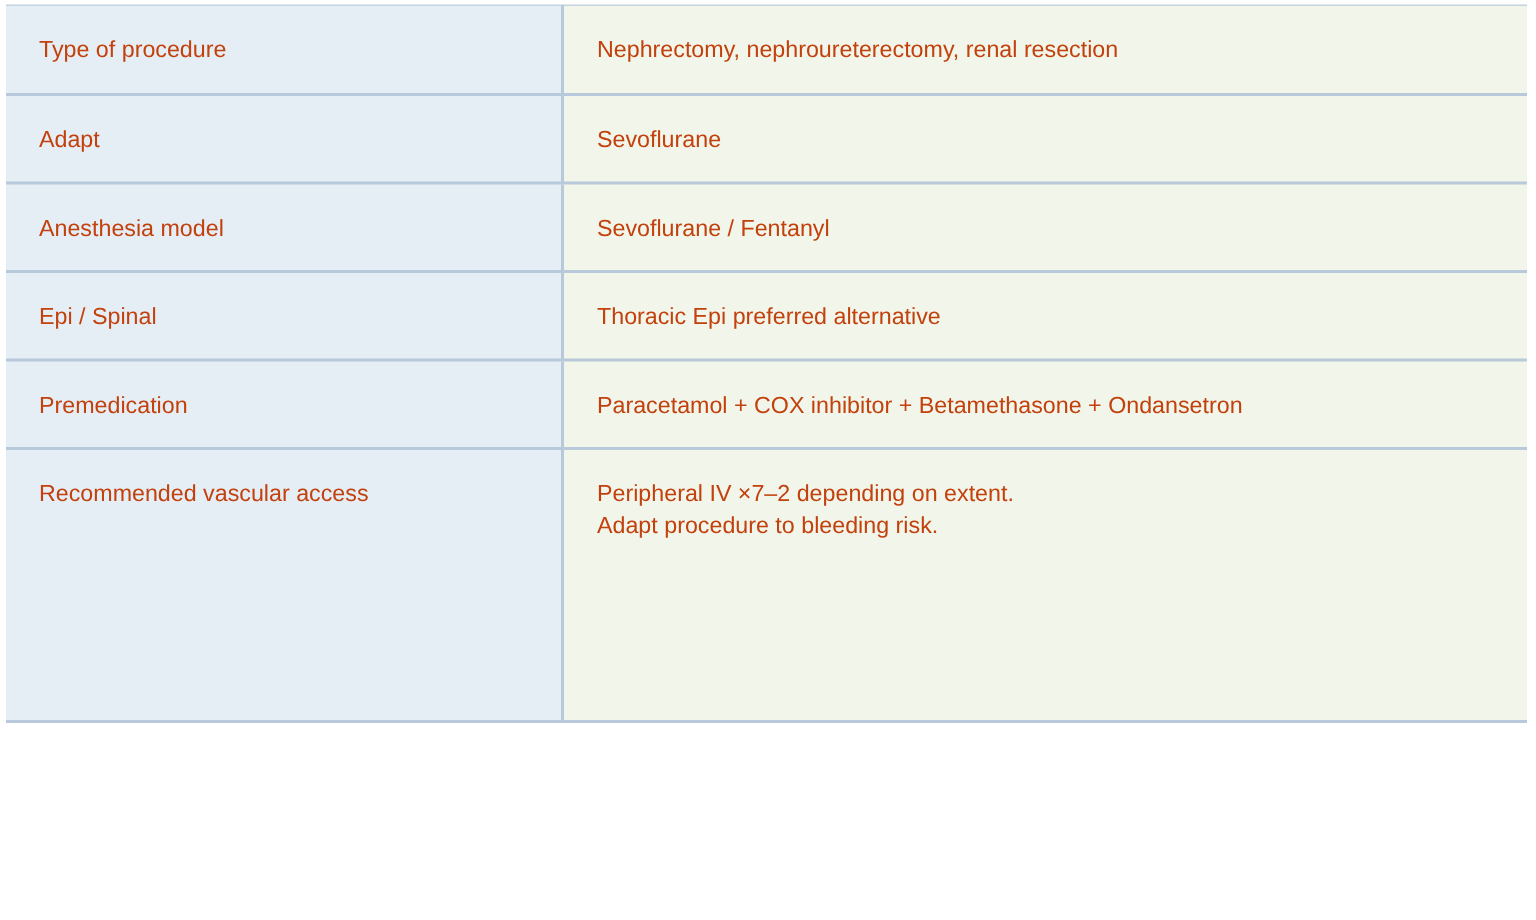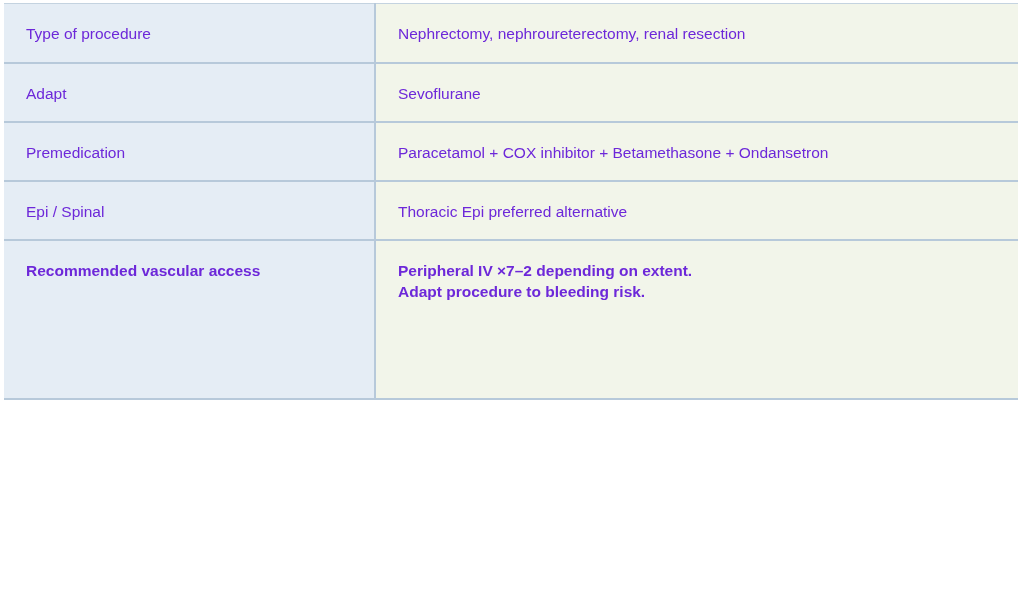--- a/index.html
+++ b/index.html
@@ -43,38 +43,38 @@
   }
   table.info-table tr:last-child {
     border-bottom: 2px solid #b7c9da;
   }
 
   td.cell {
     vertical-align: top;
     padding: 19px 18px 10px 22px;
     font-size: 15.5px;
     line-height: 21px;
-    color: #6d28d9;
+    color: #c2410c;
     box-sizing: border-box;
     word-wrap: break-word;
   }
 
   td.cell-label {
     background: #e5edf5;
     border-right: 2px solid #b7c9da;
   }
 
   td.cell-value {
     background: #f2f5ea;
   }
 
   
   tr.row-h-normal td.cell { height: 59px; }
   tr.row-h-tall    td.cell { height: 155px; }
-  tr.row-h-tall2   td.cell { height: 159px; font-weight: bold; }
+  tr.row-h-tall2   td.cell { height: 182px; }
 
   .line { display: block; }
 </style>
 </head>
 <body>
 
 <div id="table-wrap">
   <table class="info-table">
     <colgroup>
       <col class="col-label">
@@ -87,29 +87,35 @@
             <span class="line">Nephrectomy, nephroureterectomy, renal resection</span>
           </td>
         </tr>
         <tr class="row-h-normal">
           <td class="cell cell-label"><span>Adapt</span></td>
           <td class="cell cell-value">
             <span class="line">Sevoflurane</span>
           </td>
         </tr>
         <tr class="row-h-normal">
-          <td class="cell cell-label"><span>Premedication</span></td>
+          <td class="cell cell-label"><span>Anesthesia model</span></td>
           <td class="cell cell-value">
-            <span class="line">Paracetamol + COX inhibitor + Betamethasone + Ondansetron</span>
+            <span class="line">Sevoflurane / Fentanyl</span>
           </td>
         </tr>
         <tr class="row-h-normal">
           <td class="cell cell-label"><span>Epi / Spinal</span></td>
           <td class="cell cell-value">
             <span class="line">Thoracic Epi preferred alternative</span>
+          </td>
+        </tr>
+        <tr class="row-h-normal">
+          <td class="cell cell-label"><span>Premedication</span></td>
+          <td class="cell cell-value">
+            <span class="line">Paracetamol + COX inhibitor + Betamethasone + Ondansetron</span>
           </td>
         </tr>
         <tr class="row-h-tall2">
           <td class="cell cell-label"><span>Recommended vascular access</span></td>
           <td class="cell cell-value">
             <span class="line">Peripheral IV ×7–2 depending on extent.</span>
             <span class="line">Adapt procedure to bleeding risk.</span>
           </td>
         </tr>
       </tbody>

